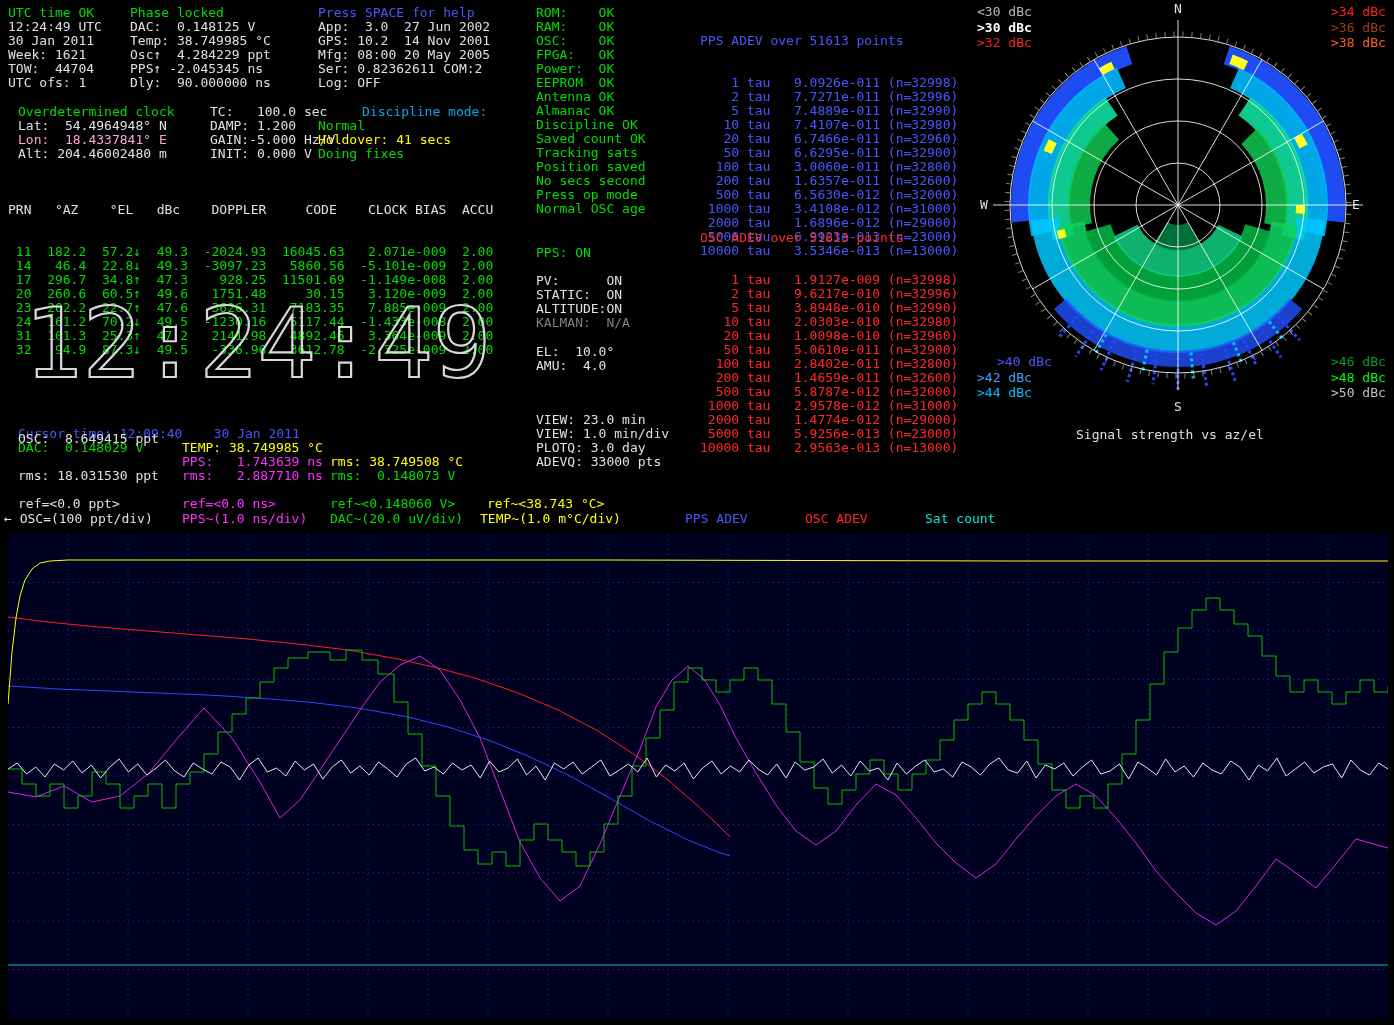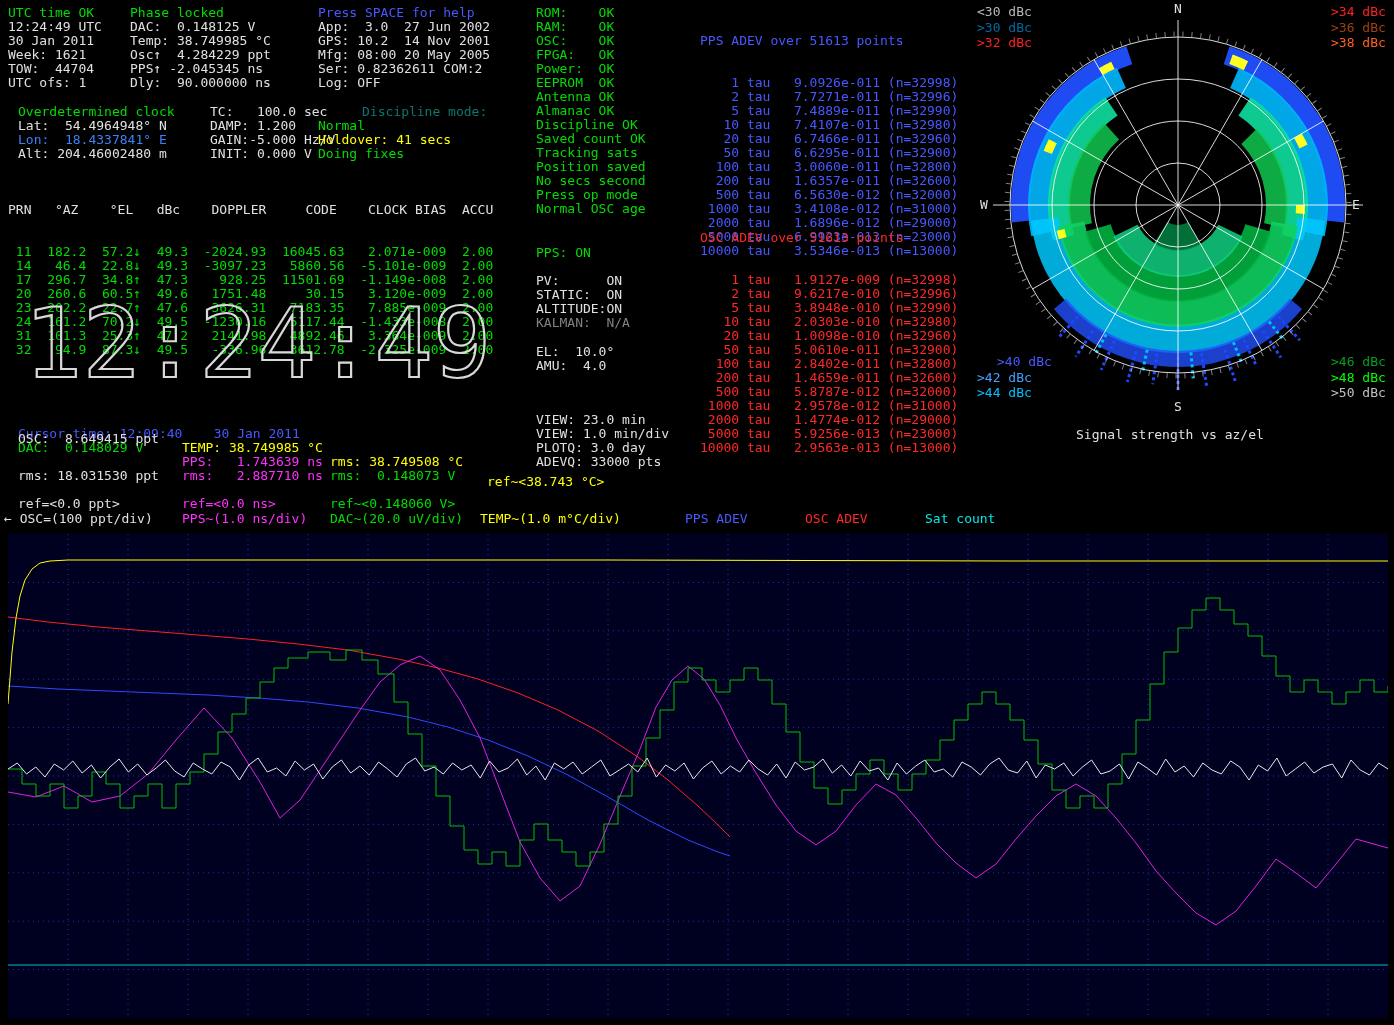--- a/index.html
+++ b/index.html
@@ -23,23 +23,23 @@
 <div class="abs" style="left:8px;top:6px"><div style="color: rgb(0, 221, 0);">UTC time OK</div><div style="color: rgb(224, 224, 224);">12:24:49 UTC</div><div style="color: rgb(224, 224, 224);">30 Jan 2011</div><div style="color: rgb(224, 224, 224);">Week: 1621</div><div style="color: rgb(224, 224, 224);">TOW:  44704</div><div style="color: rgb(224, 224, 224);">UTC ofs: 1</div></div>
 <div class="abs" style="left:130px;top:6px"><div style="color: rgb(0, 221, 0);">Phase locked</div><div style="color: rgb(224, 224, 224);">DAC:  0.148125 V</div><div style="color: rgb(224, 224, 224);">Temp: 38.749985 °C</div><div style="color: rgb(224, 224, 224);">Osc↑  4.284229 ppt</div><div style="color: rgb(224, 224, 224);">PPS↑ -2.045345 ns</div><div style="color: rgb(224, 224, 224);">Dly:  90.000000 ns</div></div>
 <div class="abs" style="left:318px;top:6px"><div style="color: rgb(72, 88, 255);">Press SPACE for help</div><div style="color: rgb(224, 224, 224);">App:  3.0  27 Jun 2002</div><div style="color: rgb(224, 224, 224);">GPS: 10.2  14 Nov 2001</div><div style="color: rgb(224, 224, 224);">Mfg: 08:00 20 May 2005</div><div style="color: rgb(224, 224, 224);">Ser: 0.82362611 COM:2</div><div style="color: rgb(224, 224, 224);">Log: OFF</div></div>
 <div class="abs c-green" style="left:536px;top:6px"><div>ROM:    OK</div><div>RAM:    OK</div><div>OSC:    OK</div><div>FPGA:   OK</div><div>Power:  OK</div></div>
 <div class="abs c-green" style="left:536px;top:76px"><div>EEPROM  OK</div><div>Antenna OK</div><div>Almanac OK</div><div>Discipline OK</div><div>Saved count OK</div><div>Tracking sats</div><div>Position saved</div><div>No secs second</div><div>Press op mode</div><div>Normal OSC age</div></div>
 <div class="abs c-green" style="left:536px;top:246px">PPS: ON</div>
 <div class="abs" style="left:536px;top:274px"><div style="color: rgb(224, 224, 224);">PV:      ON</div><div style="color: rgb(224, 224, 224);">STATIC:  ON</div><div style="color: rgb(224, 224, 224);">ALTITUDE:ON</div><div style="color: rgb(128, 128, 128);">KALMAN:  N/A</div></div>
 <div class="abs c-white" style="left:536px;top:345px"><div>EL:  10.0°</div><div>AMU:  4.0</div></div>
 <div class="abs c-white" style="left:536px;top:413px"><div>VIEW: 23.0 min</div><div>VIEW: 1.0 min/div</div><div>PLOTQ: 3.0 day</div><div>ADEVQ: 33000 pts</div></div>
 
-<div class="abs" style="left:18px;top:105px"><div style="color: rgb(0, 221, 0);">Overdetermined clock</div><div style="color: rgb(224, 224, 224);">Lat:  54.4964948° N</div><div style="color: #3b82f6;">Lon:  18.4337841° E</div><div style="color: rgb(224, 224, 224);">Alt: 204.46002480 m</div></div>
+<div class="abs" style="left:18px;top:105px"><div style="color: rgb(0, 221, 0);">Overdetermined clock</div><div style="color: rgb(224, 224, 224);">Lat:  54.4964948° N</div><div style="color: #f9a8d4;">Lon:  18.4337841° E</div><div style="color: rgb(224, 224, 224);">Alt: 204.46002480 m</div></div>
 <div class="abs c-white" style="left:210px;top:105px"><div>TC:   100.0 sec</div><div>DAMP: 1.200</div><div>GAIN:-5.000 Hz/V</div><div>INIT: 0.000 V</div></div>
-<div class="abs" style="left:318px;top:105px"><div style="color: #0f766e; padding-left: 44px;">Discipline mode:</div><div style="color: rgb(0, 221, 0);">Normal</div><div style="color: rgb(255, 255, 0);">Holdover: 41 secs</div><div style="color: rgb(0, 221, 0);">Doing fixes</div></div>
+<div class="abs" style="left:318px;top:105px"><div style="color: #0ea5e9; padding-left: 44px;">Discipline mode:</div><div style="color: rgb(0, 221, 0);">Normal</div><div style="color: rgb(255, 255, 0);">Holdover: 41 secs</div><div style="color: rgb(0, 221, 0);">Doing fixes</div></div>
 
 <div class="abs c-blue" style="left:700px;top:6px">
   <div>PPS ADEV over 51613 points</div>
   <div><div>    1 tau   9.0926e-011 (n=32998)</div><div>    2 tau   7.7271e-011 (n=32996)</div><div>    5 tau   7.4889e-011 (n=32990)</div><div>   10 tau   7.4107e-011 (n=32980)</div><div>   20 tau   6.7466e-011 (n=32960)</div><div>   50 tau   6.6295e-011 (n=32900)</div><div>  100 tau   3.0060e-011 (n=32800)</div><div>  200 tau   1.6357e-011 (n=32600)</div><div>  500 tau   6.5630e-012 (n=32000)</div><div> 1000 tau   3.4108e-012 (n=31000)</div><div> 2000 tau   1.6896e-012 (n=29000)</div><div> 5000 tau   6.9923e-013 (n=23000)</div><div>10000 tau   3.5346e-013 (n=13000)</div></div>
 </div>
 <div class="abs c-red" style="left:700px;top:203px">
   <div>OSC ADEV over 51613 points</div>
   <div><div>    1 tau   1.9127e-009 (n=32998)</div><div>    2 tau   9.6217e-010 (n=32996)</div><div>    5 tau   3.8948e-010 (n=32990)</div><div>   10 tau   2.0303e-010 (n=32980)</div><div>   20 tau   1.0098e-010 (n=32960)</div><div>   50 tau   5.0610e-011 (n=32900)</div><div>  100 tau   2.8402e-011 (n=32800)</div><div>  200 tau   1.4659e-011 (n=32600)</div><div>  500 tau   5.8787e-012 (n=32000)</div><div> 1000 tau   2.9578e-012 (n=31000)</div><div> 2000 tau   1.4774e-012 (n=29000)</div><div> 5000 tau   5.9256e-013 (n=23000)</div><div>10000 tau   2.9563e-013 (n=13000)</div></div>
 </div>
 
@@ -56,30 +56,30 @@
 <div class="abs c-white" style="left:18px;top:432px">OSC:  8.649415 ppt</div>
 <div class="abs c-magenta" style="left:182px;top:455px">PPS:   1.743639 ns</div>
 <div class="abs c-yellow" style="left:330px;top:455px">rms: 38.749508 °C</div>
 <div class="abs c-white" style="left:18px;top:469px">rms: 18.031530 ppt</div>
 <div class="abs c-magenta" style="left:182px;top:469px">rms:   2.887710 ns</div>
 <div class="abs c-green" style="left:330px;top:469px">rms:  0.148073 V</div>
 
 <div class="abs c-white" style="left:18px;top:497px">ref=&lt;0.0 ppt&gt;</div>
 <div class="abs c-magenta" style="left:182px;top:497px">ref=&lt;0.0 ns&gt;</div>
 <div class="abs c-green" style="left:330px;top:497px">ref~&lt;0.148060 V&gt;</div>
-<div class="abs c-yellow" style="left:487px;top:475px">ref~&lt;38.743 °C&gt;</div>
+<div class="abs c-yellow" style="left:487px;top:497px">ref~&lt;38.743 °C&gt;</div>
 <div class="abs c-white" style="left:4px;top:512px">← OSC=(100 ppt/div)</div>
 <div class="abs c-magenta" style="left:182px;top:512px">PPS~(1.0 ns/div)</div>
 <div class="abs c-green" style="left:330px;top:512px">DAC~(20.0 uV/div)</div>
 <div class="abs c-yellow" style="left:480px;top:512px">TEMP~(1.0 m°C/div)</div>
 <div class="abs c-blue" style="left:685px;top:512px">PPS ADEV</div>
 <div class="abs c-red" style="left:805px;top:512px">OSC ADEV</div>
 <div class="abs c-cyan" style="left:925px;top:512px">Sat count</div>
 
-<div class="abs lh15" style="left:977px;top:4px"><div style="color: rgb(184, 184, 184);">&lt;30 dBc</div><div style="color: #0369a1;">&gt;30 dBc</div><div style="color: rgb(255, 32, 32);">&gt;32 dBc</div></div>
+<div class="abs lh15" style="left:977px;top:4px"><div style="color: rgb(184, 184, 184);">&lt;30 dBc</div><div style="color: #ffffff; font-weight: bold;">&gt;30 dBc</div><div style="color: rgb(255, 32, 32);">&gt;32 dBc</div></div>
 <div class="abs lh15" style="left:1331px;top:4px"><div style="color: rgb(255, 32, 32);">&gt;34 dBc</div><div style="color: rgb(160, 64, 16);">&gt;36 dBc</div><div style="color: rgb(255, 96, 32);">&gt;38 dBc</div></div>
 <div class="abs lh15" style="left:977px;top:354px"><div style="color: rgb(72, 88, 255); margin-left: 20px;">&gt;40 dBc</div><div style="color: rgb(64, 160, 255);">&gt;42 dBc</div><div style="color: rgb(0, 192, 255);">&gt;44 dBc</div></div>
 <div class="abs lh15" style="left:1331px;top:354px"><div style="color: rgb(0, 160, 32);">&gt;46 dBc</div><div style="color: rgb(0, 255, 0);">&gt;48 dBc</div><div style="color: rgb(192, 192, 192);">&gt;50 dBc</div></div>
 
 <div class="polarbox">
   <svg id="polar-svg" width="412" height="420" viewBox="0 0 412 420">
       <path d="M251.6 46.2 A167 167 0 0 1 366.1 222.5 L347.2 220.5 A148 148 0 0 0 245.7 64.2 Z" fill="#2050ff" fill-opacity="0.95"></path>
       <path d="M261.0 68.0 A150 150 0 0 1 346.7 236.2 L325.2 231.6 A128 128 0 0 0 252.1 88.1 Z" fill="#00b8ff" fill-opacity="0.9"></path>
       <path d="M272.7 97.2 A130 130 0 0 1 325.0 240.8 L303.8 234.8 A108 108 0 0 0 260.4 115.5 Z" fill="#10e0a0" fill-opacity="0.9"></path>
       <path d="M279.1 128.6 A110 110 0 0 1 307.6 227.9 L286.1 223.3 A88 88 0 0 0 263.3 143.9 Z" fill="#10c850" fill-opacity="0.85"></path>

